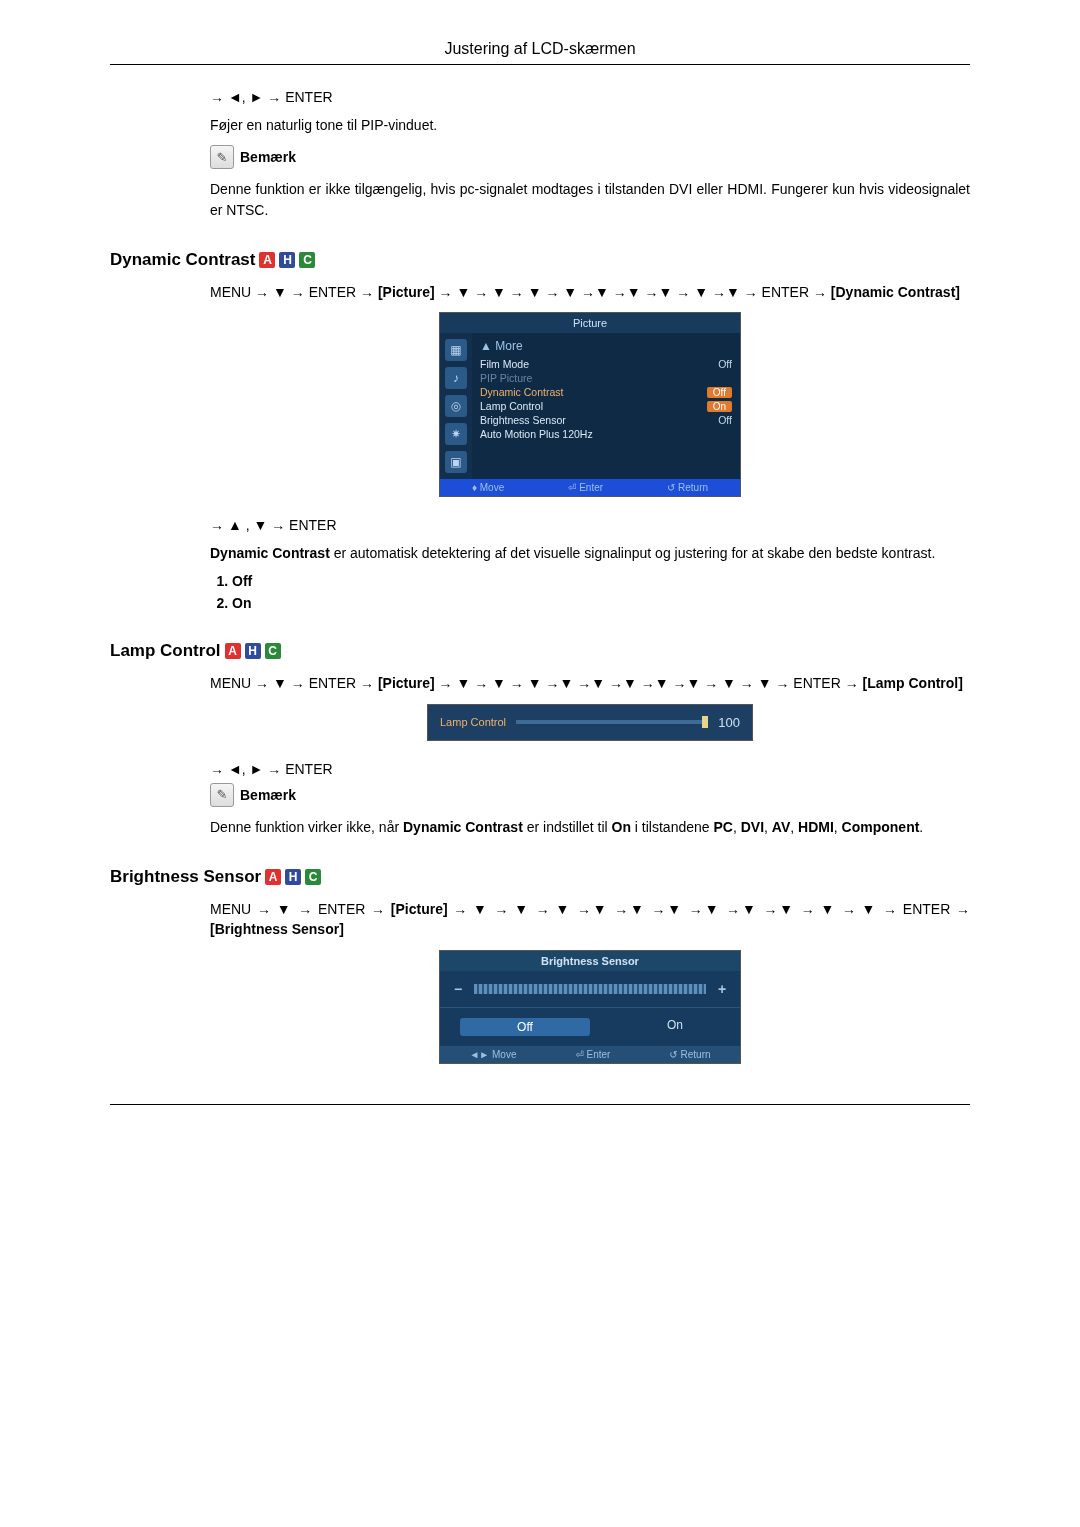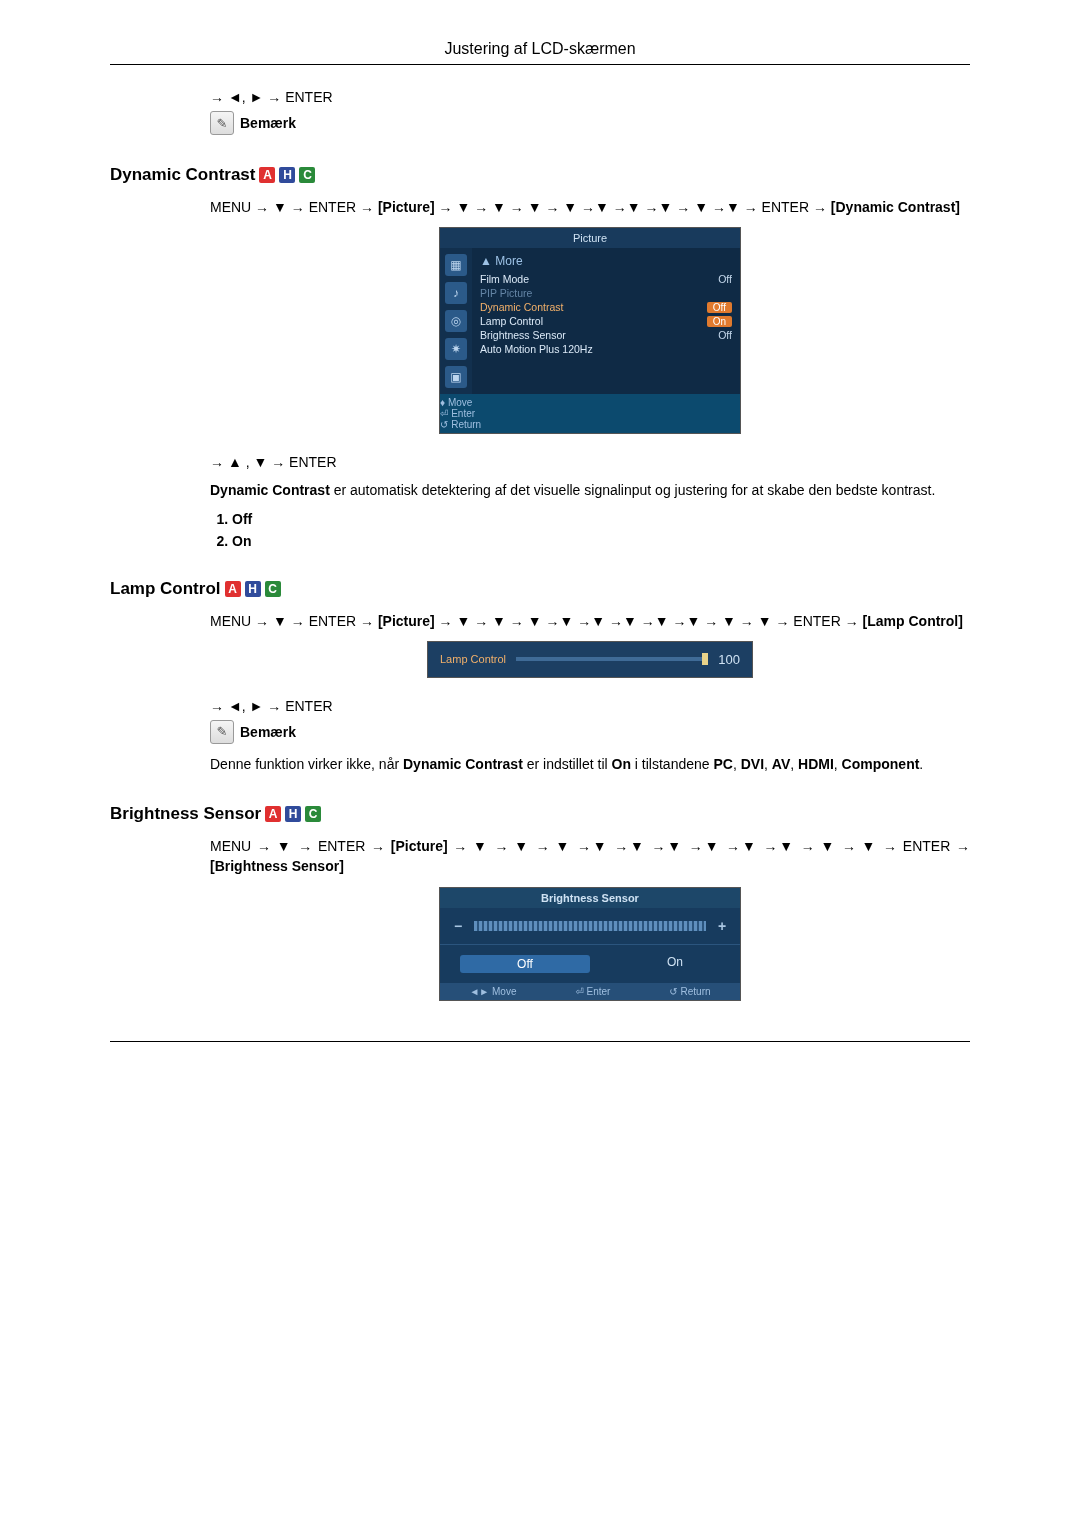--- a/index.html
+++ b/index.html
@@ -136,25 +136,24 @@
     font-size:10.5px;
   }
   .osd-row.dim { color:#6485a6; }
   .osd-row .val { color:#c4d8ec; }
   .osd-row .val.hl {
     background:#e07a2e;color:#fff;padding:0 6px;border-radius:2px;font-size:10px;
   }
   .osd-row.sel .name { color:#f2b06a; }
   .osd-footer {
     display:flex;justify-content:space-around;
-    background:#0c4a6e;
+    background:#1d4ed8;
     padding:3px 0;
     font-size:10px;
     color:#9fbfe0;
-    flex-direction:column;
   }
   .osd-lamp {
     width: 300px;
     background:#1c3f63;
     color:#cfe2f3;
     font-size:11px;
     padding:10px 12px;
     display:flex;
     align-items:center;
     gap:10px;
@@ -185,24 +184,26 @@
   }
 </style>
 </head>
 <body>
 
 <div class="page">
   <div class="header-title">Justering af LCD-skærmen</div>
 
   <div class="content-indent">
     <div class="nav-line">→ ◄, ► → ENTER</div>
+    <div class="para">Føjer en naturlig tone til PIP-vinduet.</div>
     <div class="note-row">
       <span class="note-icon">✎</span>
       <span class="note-label">Bemærk</span>
     </div>
+    <div class="para">Denne funktion er ikke tilgængelig, hvis pc-signalet modtages i tilstanden DVI eller HDMI. Fungerer kun hvis videosignalet er NTSC.</div>
   </div>
 
   <div class="section-heading">
     <span>Dynamic Contrast</span>
     <span class="badge badge-a">A</span>
     <span class="badge badge-h">H</span>
     <span class="badge badge-c">C</span>
   </div>
   <div class="content-indent">
     <div class="para">

